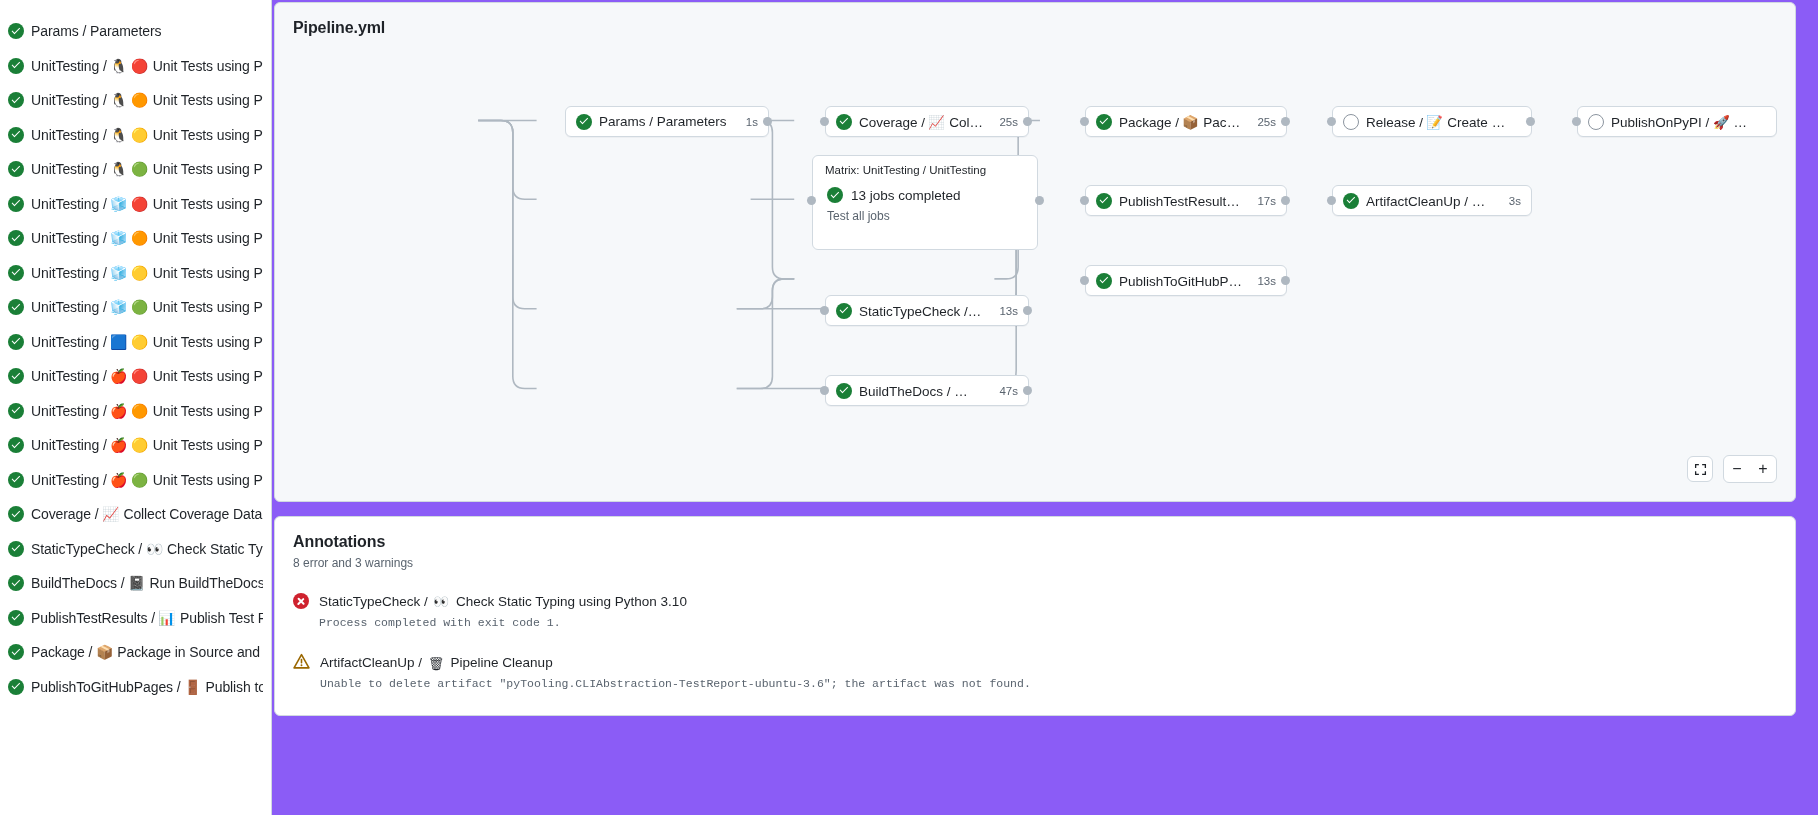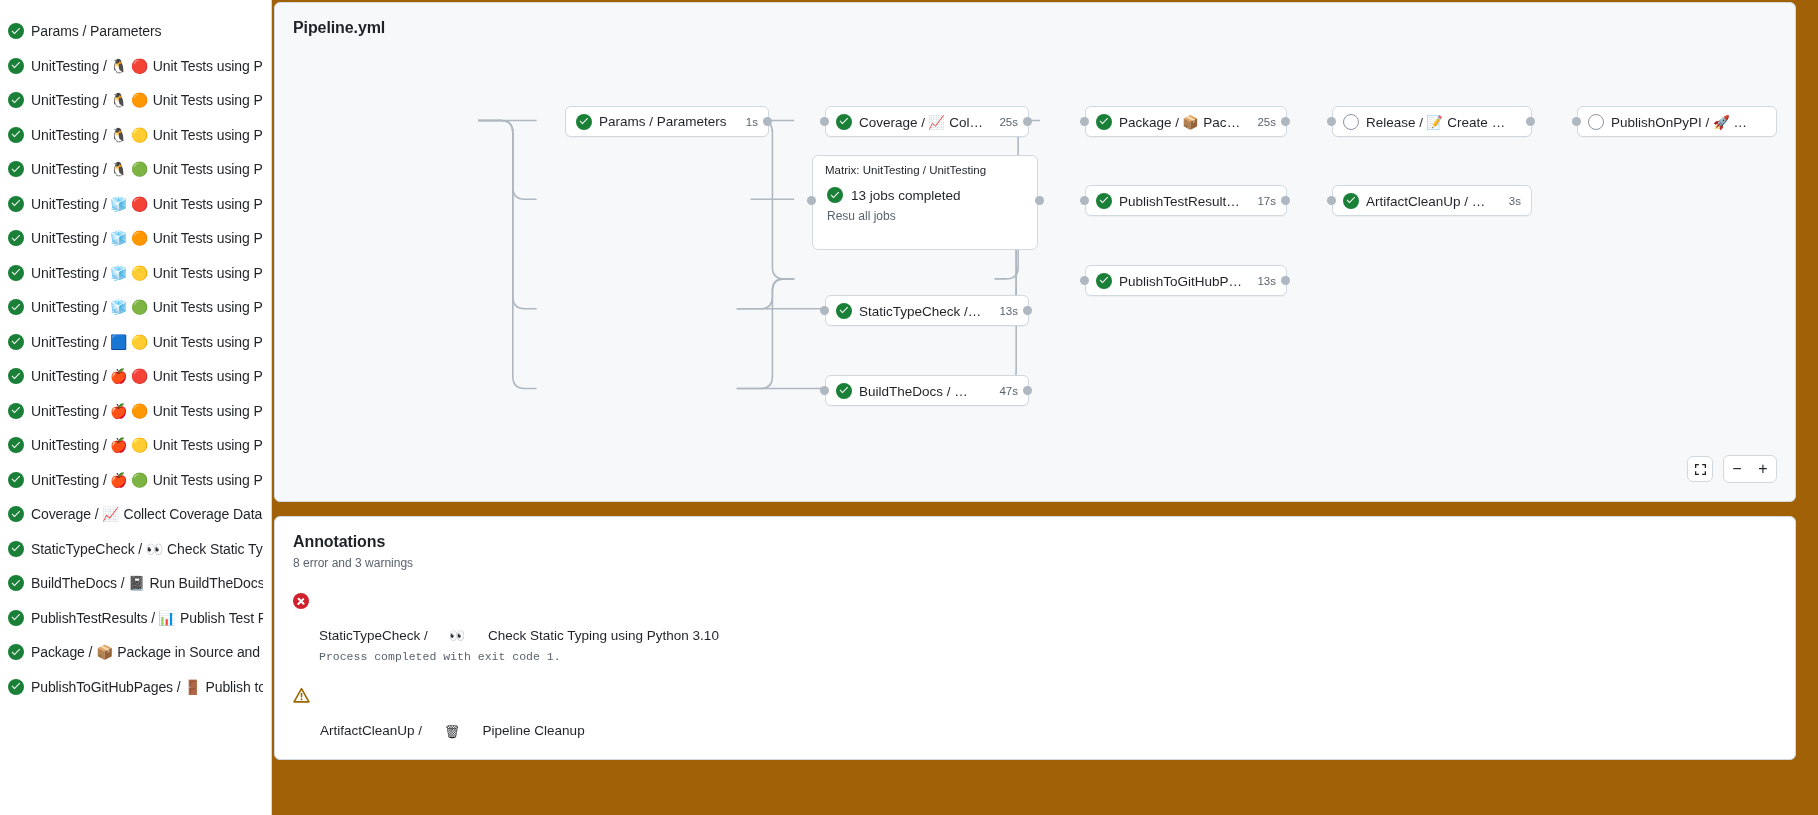--- a/index.html
+++ b/index.html
@@ -82,21 +82,21 @@
     border-bottom: 15px solid transparent;
     border-bottom-color: transparent;
     box-sizing: border-box;
   }
   .st-warn svg { display: block; }
 
   
   #main {
     flex: 1;
     height: 815px;
-    background: #a16207;
+    background: #8b5cf6;
     padding: 0 10px 0 0;
     overflow: hidden;
   }
 
   .card {
     background: #ffffff;
     border: 1px solid #d1d9e0;
     border-radius: 6px;
   }
 
@@ -210,21 +210,21 @@
   
   #annotations {
     margin: 14px 12px 0 2px;
     min-height: 200px;
     padding: 16px 18px 18px 18px;
   }
   #ann-title { font-size: 16px; font-weight: 700; letter-spacing: -0.1px; }
   #ann-sub { font-size: 12px; color: #59636e; margin-top: 5px; }
   .ann-row { display: flex; gap: 10px; margin-top: 22px; }
   .ann-body { line-height: 1.45; }
-  .ann-head { font-size: 13.5px; color: #1f2328; display: flex; align-items: center; gap: 22px; margin-top: 34px; }
+  .ann-head { font-size: 13.5px; color: #1f2328; display: flex; align-items: center; gap: 6px; }
   .ann-head .who { color: #1f2328; }
   .ann-msg {
     font-family: "Liberation Mono", monospace;
     font-size: 11.5px;
     color: #59636e;
     margin-top: 3px;
   }
 </style>
 </head>
 <body>
@@ -373,21 +373,21 @@
       </div>
       <span class="dot" style="left:545px; top:114px;"></span>
       <span class="dot" style="left:748px; top:114px;"></span>
 
       <div id="matrix-group">
         <div id="matrix-label">Matrix: UnitTesting / UnitTesting</div>
         <div id="matrix-job">
           <span class="st st-success"></span>
           <span>13 jobs completed</span>
         </div>
-        <div id="matrix-showall">Resu all jobs</div>
+        <div id="matrix-showall">Test all jobs</div>
       </div>
       <span class="dot" style="left:532px; top:193px;"></span>
       <span class="dot" style="left:760px; top:193px;"></span>
 
       <div class="node" style="left:550px; top:292px; width:204px;">
         <span class="st st-success"></span>
         <span class="ntext">StaticTypeCheck / 👀 Chec...</span>
         <span class="ndur">13s</span>
       </div>
       <span class="dot" style="left:545px; top:303px;"></span>
@@ -486,19 +486,20 @@
                 <rect x="7.25" y="5.4" width="1.5" height="4.4" rx="0.7" fill="#9a6700"></rect>
                 <circle cx="8" cy="11.6" r="0.9" fill="#9a6700"></circle>
               </svg>
             </span>
             <div class="ann-body">
               <div class="ann-head">
                 <span class="who">ArtifactCleanUp /</span>
                 <span class="emo">🗑</span>
                 <span>Pipeline Cleanup</span>
               </div>
+              <div class="ann-msg">Unable to delete artifact "pyTooling.CLIAbstraction-TestReport-ubuntu-3.6"; the artifact was not found.</div>
             </div>
           </div>
         </div>
     </div>
 
   </div>
 </div>
 
 </body></html>

